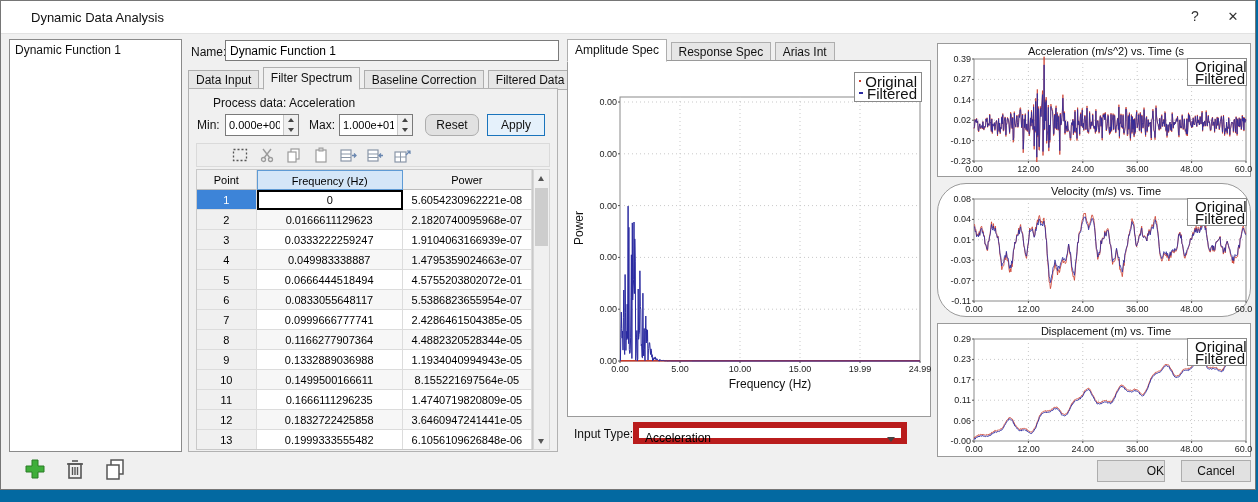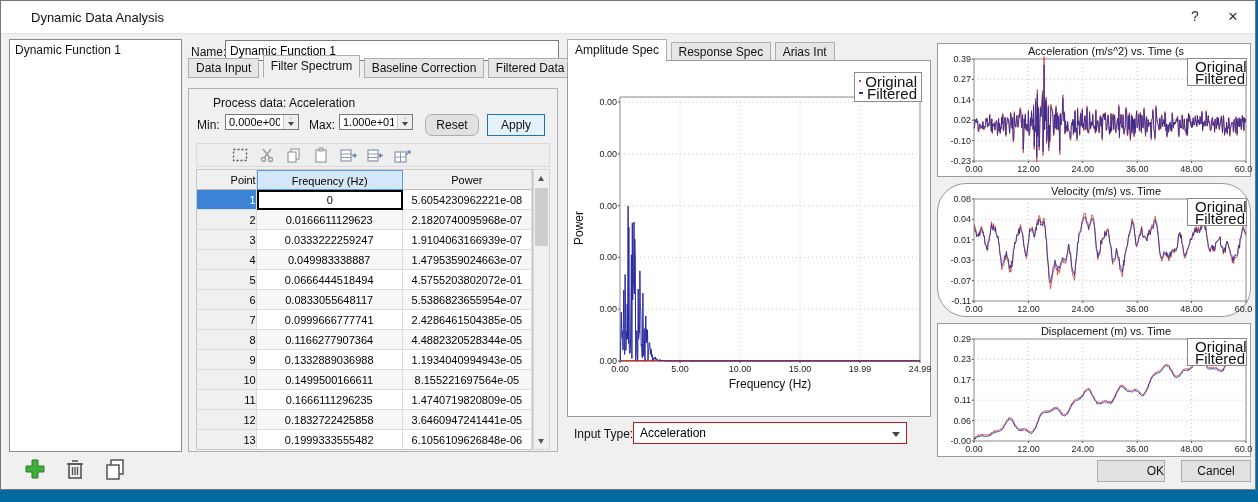--- a/index.html
+++ b/index.html
@@ -20,35 +20,35 @@
   .lbl{position:absolute;font-size:12px;color:#111;}
   .txt-input{position:absolute;background:#fff;border:1px solid #7a7a7a;font-size:12px;padding:1px 4px;box-sizing:border-box;font-family:inherit;}
   .tabs{position:absolute;height:21px;white-space:nowrap;}
   .tab{display:inline-block;height:18px;line-height:18px;padding:0 7px;font-size:12px;color:#111;background:#e6e6e6;border:1px solid #aeaeae;margin-right:-1px;vertical-align:bottom;cursor:pointer;}
   .tab.active{height:21px;line-height:20px;background:#f0f0f0;position:relative;z-index:3;border-bottom-color:#f0f0f0;}
   .tabs-spec .tab.active{background:#fff;border-bottom-color:#fff;}
   .groupbox{position:absolute;left:187px;top:87px;width:370px;height:364px;border:1px solid #b2b2b2;background:#f0f0f0;box-sizing:border-box;z-index:1;}
   .btn{position:absolute;background:#e1e1e1;border:1px solid #adadad;font-size:12px;text-align:center;line-height:20px;height:22px;box-sizing:border-box;cursor:pointer;color:#111;}
   .btn.primary{border:1px solid #1a74bc;background:#e5f1fb;}
   
-  .spin{position:absolute;height:16px;background:#fff;border:1px solid #7a7a7a;box-sizing:border-box;}
+  .spin{position:absolute;height:22px;background:#fff;border:1px solid #7a7a7a;box-sizing:border-box;}
   .spin input{position:absolute;left:0;top:0;width:calc(100% - 15px);height:100%;border:none;font-size:11px;padding:0 3px;font-family:inherit;box-sizing:border-box;background:transparent;}
   .spin-btns{position:absolute;right:0;top:0;width:14px;height:100%;border-left:1px solid #c8c8c8;}
   .spin-up,.spin-down{position:absolute;left:0;width:14px;height:10px;background:#efefef;cursor:pointer;}
   .spin-up{top:0;border-bottom:1px solid #d8d8d8;} .spin-down{bottom:0;}
   .arr-up{position:absolute;left:4px;top:3px;width:0;height:0;border-left:3px solid transparent;border-right:3px solid transparent;border-bottom:4px solid #444;}
   .arr-down{position:absolute;left:4px;top:3px;width:0;height:0;border-left:3px solid transparent;border-right:3px solid transparent;border-top:4px solid #444;}
   
   .toolbar{position:absolute;left:195px;top:142px;width:354px;height:24px;background:#eeeeee;border:1px solid #dadada;box-sizing:border-box;display:flex;align-items:center;padding-left:34px;gap:9px;z-index:2;}
   .tbtn{width:18px;height:18px;display:flex;align-items:center;justify-content:center;cursor:pointer;}
   
   .dtable{position:absolute;left:195px;top:168px;width:337px;height:281px;background:#fff;border:1px solid #c9c9c9;box-sizing:border-box;overflow:hidden;font-size:11px;z-index:2;}
   .thead,.trow{display:flex;height:20px;line-height:20px;}
   .cell{box-sizing:border-box;border-right:1px solid #dcdcdc;border-bottom:1px solid #dcdcdc;text-align:center;overflow:hidden;white-space:nowrap;}
-  .cell.point{width:60px;background:#f0f0f0;text-align:right;}
+  .cell.point{width:60px;background:#f0f0f0;}
   .cell.freq{width:147px;}
   .cell.power{width:130px;}
   .thead .cell{background:#f0f0f0;border-bottom:1px solid #bdbdbd;}
   .thead .cell.freq{background:#d4e6f8;border:1px solid #5f9bd5;}
   .trow.alt .cell.freq,.trow.alt .cell.power{background:#f7f7f7;}
   .cell.sel{background:#3d84d8;color:#fff;}
   .cell.current{border:2px solid #000;line-height:16px;background:#fff;}
   
   .vscroll{position:absolute;left:532px;top:168px;width:17px;height:281px;background:#f0f0f0;border:1px solid #d6d6d6;box-sizing:border-box;z-index:2;}
   .sb-btn{position:absolute;left:0;width:15px;height:16px;background:#f0f0f0;cursor:pointer;}
@@ -59,21 +59,21 @@
   
   .spec-panel{position:absolute;left:566px;top:59px;width:364px;height:357px;background:#fff;border:1px solid #9a9a9a;box-sizing:border-box;z-index:1;}
   .spec-panel svg{position:absolute;left:0;top:0;}
   .ylabel{position:absolute;left:-34px;top:160px;width:90px;text-align:center;font-size:12px;color:#111;transform:rotate(-90deg);}
   .xlabel{position:absolute;left:52px;width:300px;top:316px;text-align:center;font-size:12px;color:#111;}
   .legend{position:absolute;background:#fff;border:1px solid #8a8a8a;font-size:15px;color:#111;padding:2px 4px;z-index:4;}
   .legend-row{display:flex;align-items:center;height:12px;gap:4px;}
   .legend-swatch{width:13px;height:0;border-top:2px solid #000;}
   .spec-legend{right:8px;top:11px;width:58px;}
   
-  .combo{position:absolute;background:#fff;border:1px solid #b91c1c;height:22px;box-sizing:border-box;font-size:12px;cursor:pointer;}
+  .combo{position:absolute;background:#fff;border:6px solid #b91c1c;height:22px;box-sizing:border-box;font-size:12px;cursor:pointer;}
   .combo .val{position:absolute;left:6px;top:3px;}
   .chev{position:absolute;right:6px;top:9px;width:0;height:0;border-left:4px solid transparent;border-right:4px solid transparent;border-top:5px solid #444;}
   
   .mini{position:absolute;left:936px;width:314px;height:134px;background:#fff;border:1px solid #9a9a9a;box-sizing:border-box;}
   .mini svg{position:absolute;left:0;top:0;}
   .mini-title{position:absolute;left:24px;right:0;top:1px;text-align:center;font-size:11px;color:#111;white-space:nowrap;overflow:hidden;}
   .mini-legend{right:3px;top:14px;width:52px;padding:1px 3px;}
   .m1{top:42px;} .m2{top:182px;border-radius:29px;} .m3{top:322px;}
 </style>
 </head>
@@ -110,21 +110,21 @@
   <div class="icon-btn icon-dup">
     <svg width="24" height="24" viewBox="0 0 24 24">
       <rect x="8" y="3" width="12" height="14" fill="#fff" stroke="#555" stroke-width="1.5"></rect>
       <rect x="4" y="8" width="12" height="14" fill="#fff" stroke="#555" stroke-width="1.5"></rect>
     </svg>
   </div>
 
   <span class="lbl" style="left:190px;top:44px;">Name:</span>
   <input class="txt-input" style="left: 224px; top: 39px; width: 334px; height: 21px;" value="Dynamic Function 1">
 
-  <div class="tabs" style="left:187px;top:54px;">
+  <div class="tabs" style="left:187px;top:66px;">
     <div class="tab">Data Input</div>
     <div class="tab active">Filter Spectrum</div>
     <div class="tab">Baseline Correction</div>
     <div class="tab">Filtered Data</div>
   </div>
 
   <div class="groupbox"></div>
 
   <span class="lbl" style="left:212px;top:95px;z-index:2;">Process data: Acceleration</span>
 

